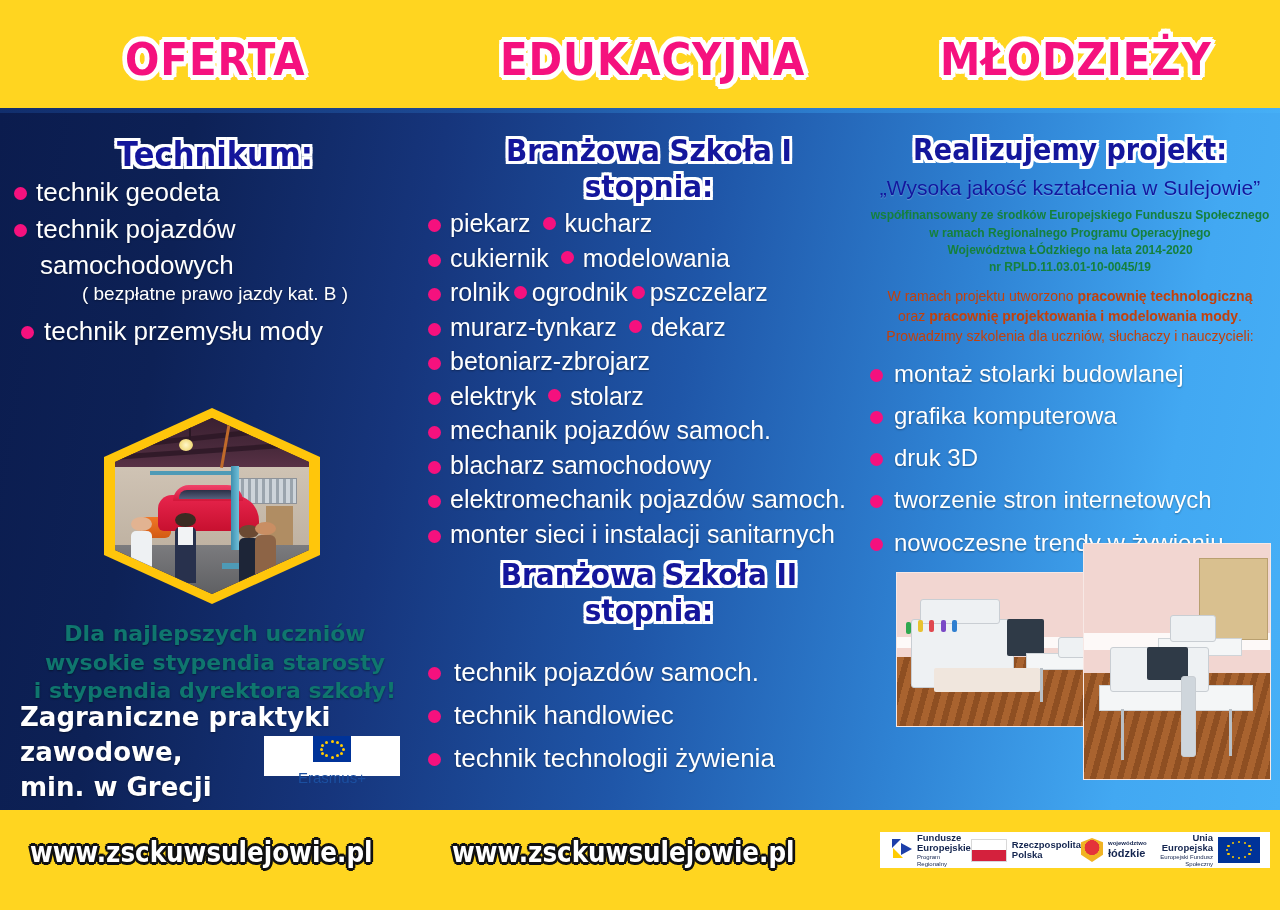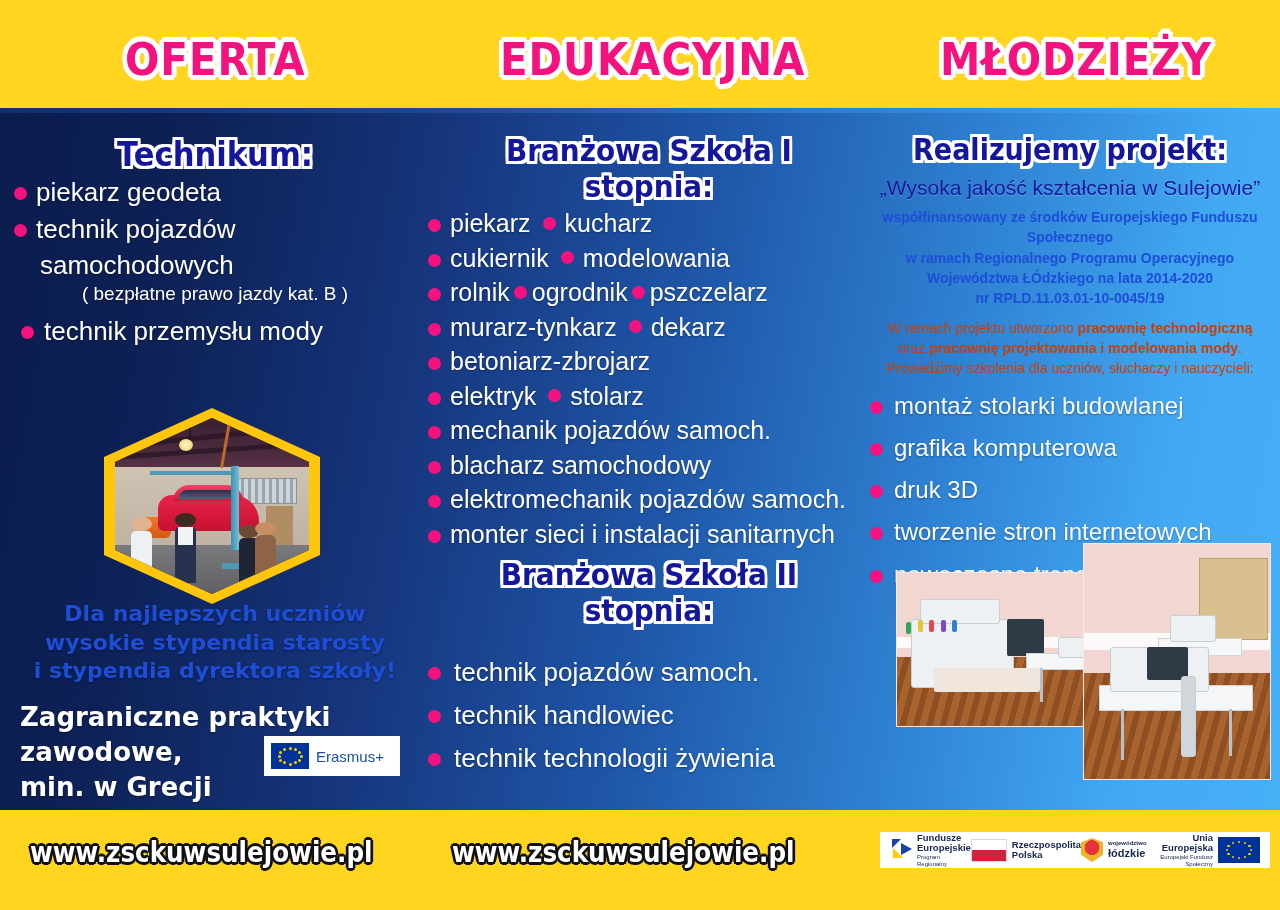--- a/index.html
+++ b/index.html
@@ -172,45 +172,45 @@
   .pC .p-body{height:78%;background:#1d2537;border-radius:5px 5px 0 0;}
   .pD{left:72%;width:11%;height:35%;}
   .pD .p-head{height:22%;background:#c98e63;}
   .pD .p-body{height:78%;background:#8d6446;border-radius:6px 6px 0 0;}
   .pE{left:70%;width:8%;height:22%;opacity:.9;}
   .pE .p-head{height:26%;background:#dfc3a4;}
   .pE .p-body{height:74%;background:#6d7482;}
 
   
   .stip{
-    position:absolute;left:10px;top:600px;width:410px;text-align:center;
-    color:#1d4ed8;font-family:"DejaVu Sans", sans-serif;font-weight:bold;font-size:22px;line-height:1.3;
+    position:absolute;left:10px;top:620px;width:410px;text-align:center;
+    color:#0f766e;font-family:"DejaVu Sans", sans-serif;font-weight:bold;font-size:22px;line-height:1.3;
     text-shadow:0 1px 2px rgba(0,0,0,.4);
   }
   .abroad{
     position:absolute;left:20px;top:700px;width:400px;text-align:left;
     color:#fff;font-family:"DejaVu Sans", sans-serif;font-weight:bold;font-size:26px;line-height:1.35;
     text-shadow:0 1px 2px rgba(0,0,0,.4);
   }
   .erasmus{
     position:absolute;left:264px;top:736px;width:136px;height:40px;
-    background:#fff;display:flex;align-items:center;gap:7px;padding:0 7px;box-sizing:border-box;
+    background:#fff;display:flex;align-items:center;gap:7px;padding:0 7px;box-sizing:border-box;flex-direction:column;
   }
   .eu-flag{width:38px;height:26px;background:#003399;position:relative;flex:0 0 auto;}
   .eu-flag .star{position:absolute;width:3px;height:3px;background:#ffcc00;border-radius:50%;}
   .erasmus-txt{color:#1b4fa0;font-size:15px;font-family:"Liberation Sans",sans-serif;white-space:nowrap;}
 
   
   .proj-title{
     color:#12179e;font-size:21px;text-align:center;font-family:"Liberation Sans",sans-serif;
     margin:2px 0 7px 0;line-height:1.2;
     text-shadow:0 1px 1px rgba(255,255,255,.25);
   }
   .fineprint{
-    color:#1d4ed8;font-size:14px;text-align:center;line-height:1.45;margin:0 0 9px 0;font-weight:bold;
+    color:#15803d;font-size:12px;text-align:center;line-height:1.45;margin:0 0 9px 0;font-weight:bold;
   }
   .fineprint2{
     color:#c2410c;font-size:14px;text-align:center;line-height:1.45;margin:0 0 12px 0;
   }
   .fineprint2 b{font-weight:bold;}
   .colR ul.blist li{font-size:24px;margin-bottom:12px;padding-left:28px;}
   .colR ul.blist li:before{left:4px;top:10px;}
 
   
   .photoA{
@@ -261,21 +261,21 @@
     <div class="hw hw1">OFERTA</div>
     <div class="hw hw2">EDUKACYJNA</div>
     <div class="hw hw3">MŁODZIEŻY</div>
   </div>
 
   <div class="body-area"></div>
 
   <div class="col colL">
     <div class="sechead h-technikum">Technikum:</div>
     <ul class="blist">
-      <li>piekarz geodeta</li>
+      <li>technik geodeta</li>
       <li>technik pojazdów</li>
     </ul>
     <div class="cont-line">samochodowych</div>
     <div class="note-line">( bezpłatne prawo jazdy kat. B )</div>
     <ul class="blist">
       <li class="li-mody">technik przemysłu mody</li>
     </ul>
   </div>
 
   <div class="hexwrap">

